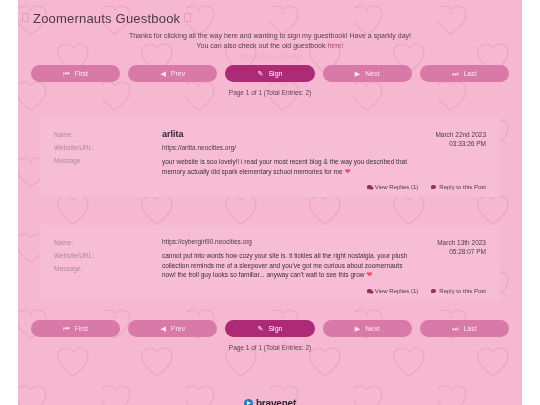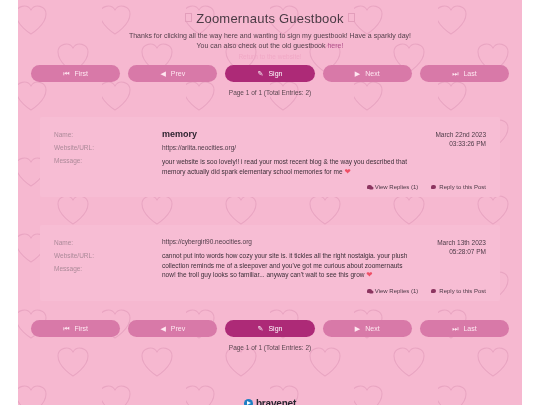--- a/index.html
+++ b/index.html
@@ -25,21 +25,20 @@
 
   .content {
     position: absolute;
     left: 18px; top: 0;
     width: 504px; height: 405px;
     z-index: 3;
   }
 
   
   .gb-title {
-    text-align: center;
     padding-top: 11px;
     font-size: 13px;
     color: #4a3a44;
     letter-spacing: .2px;
     font-weight: 400;
   }
   .emoji-box {
     display: inline-block;
     width: 7px; height: 9px;
     border: 1px solid #e39ebb;
@@ -252,21 +251,21 @@
     <div class="pageinfo">Page 1 of 1 (Total Entries: 2)</div>
 
     <div class="entry e1">
       <div class="erow">
         <div class="elabels">
           <div class="elabel">Name:</div>
           <div class="elabel">Website/URL:</div>
           <div class="elabel msg">Message:</div>
         </div>
         <div class="ebody">
-          <div class="ename">memory</div>
+          <div class="ename">arlita</div>
           <div class="eurl">https://arlita.neocities.org/</div>
           <div class="emsg"><span>your website is soo lovely!! i read your most recent blog &amp; the way you described that memory actually did spark elementary school memories for me </span><span class="heart-emoji">❤</span></div>
         </div>
         <div class="edate">
           <div>March 22nd 2023</div>
           <div>03:33:26 PM</div>
         </div>
       </div>
       <div class="eactions">
         <div class="eaction">

